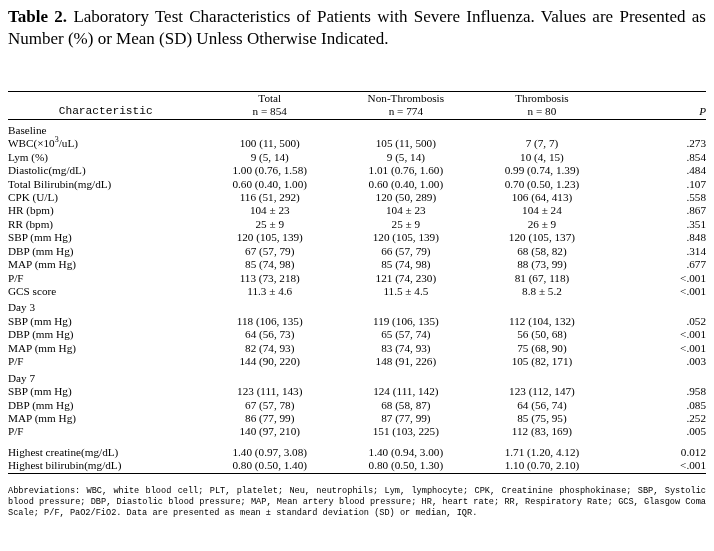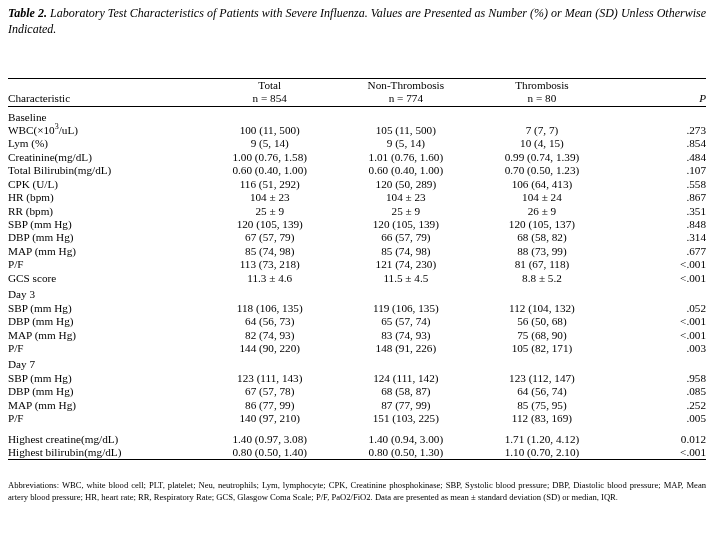--- a/index.html
+++ b/index.html
@@ -16,25 +16,24 @@
   }
   .page {
     position: relative;
     width: 714px;
     height: 551px;
     box-sizing: border-box;
     padding: 6px 8px 0 8px;
   }
   .caption {
     font-family: "Liberation Serif", serif;
-    font-size: 12px;
+    font-size: 17px;
     line-height: 1.32;
     text-align: justify;
     margin: 0 0 5px 0;
-    font-style: italic;
   }
   .caption .lbl {
     font-weight: bold;
   }
   table.tbl {
     width: 100%;
     border-collapse: collapse;
     font-size: 11.2px;
     line-height: 1.2;
     margin-top: 40px;
@@ -55,23 +54,24 @@
   .hdr-group {
     text-align: center;
     font-weight: normal;
     padding-top: 4px;
   }
   .hdr-n {
     text-align: center;
     padding-bottom: 3px;
   }
   .hdr-char {
-    text-align: left;
+    text-align: center;
     padding-bottom: 3px;
     vertical-align: bottom;
+    font-family: Liberation Mono, monospace;
   }
   .hdr-p {
     text-align: center;
     padding-bottom: 3px;
     font-style: italic;
     vertical-align: bottom;
   }
   td.c-char {
     text-align: left;
     white-space: nowrap;
@@ -94,22 +94,22 @@
     line-height: 7px;
     font-size: 1px;
   }
   tr.firstrow td {
     padding-top: 4px;
   }
   .footnote {
     font-size: 8.6px;
     line-height: 1.3;
     text-align: justify;
-    margin-top: 20px;
-    font-family: Liberation Serif, serif;
+    margin-top: 12px;
+    font-family: Liberation Mono, monospace;
   }
   sup {
     font-size: 0.72em;
     vertical-align: super;
     line-height: 0;
   }
 </style>
 </head>
 <body>
 
@@ -160,21 +160,21 @@
           <td class="c-p">.273</td>
         </tr>
         <tr>
           <td class="c-char">Lym (%)</td>
           <td class="c-val">9 (5, 14)</td>
           <td class="c-val">9 (5, 14)</td>
           <td class="c-val">10 (4, 15)</td>
           <td class="c-p">.854</td>
         </tr>
         <tr>
-          <td class="c-char">Creatinine(mg/dL)</td>
+          <td class="c-char">Diastolic(mg/dL)</td>
           <td class="c-val">1.00 (0.76, 1.58)</td>
           <td class="c-val">1.01 (0.76, 1.60)</td>
           <td class="c-val">0.99 (0.74, 1.39)</td>
           <td class="c-p">.484</td>
         </tr>
         <tr>
           <td class="c-char">Total Bilirubin(mg/dL)</td>
           <td class="c-val">0.60 (0.40, 1.00)</td>
           <td class="c-val">0.60 (0.40, 1.00)</td>
           <td class="c-val">0.70 (0.50, 1.23)</td>

